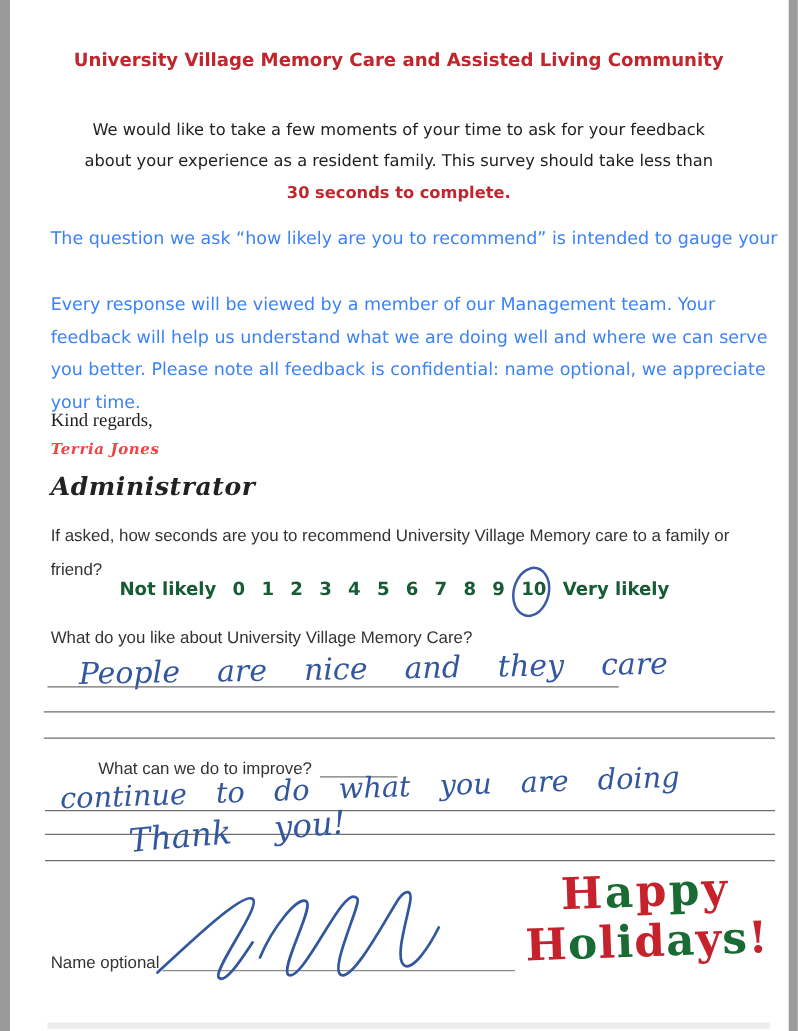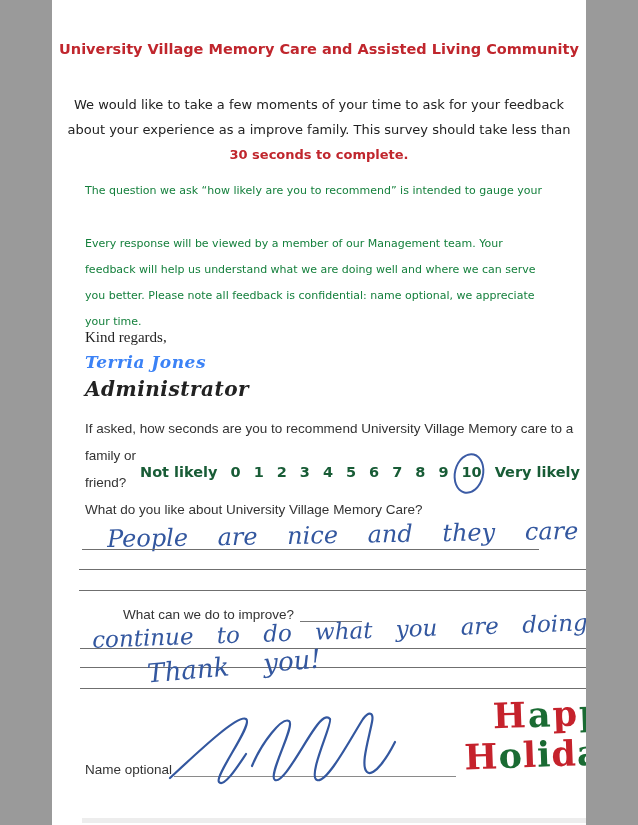--- a/index.html
+++ b/index.html
@@ -1,29 +1,29 @@
 <!DOCTYPE html>
 <html><head>
 <meta charset="utf-8">
 <style>
   html,body{margin:0;padding:0;background:#9a9a9a;}
   .page{
-    position:relative;width:534px;height:825px;margin:0 auto;background:#ffffff;
+    position:relative;width:623px;height:825px;margin:0 auto;background:#ffffff;
     overflow:hidden;font-family:"DejaVu Sans",sans-serif;color:#1e1e1e;
   }
   
   .header{position:absolute;top:34px;left:0;width:100%;text-align:center;}
   .title-line{font-weight:bold;font-size:14.5px;line-height:30px;color:#c0262d;}
   
   .intro{position:absolute;top:92px;left:0;width:100%;text-align:center;font-size:13px;line-height:25px;color:#222;}
   .intro .hl{color:#c0262d;font-weight:bold;}
   
-  .para{position:absolute;left:33px;font-size:11px;line-height:26px;color:#15803d;white-space:nowrap;}
+  .para{position:absolute;left:33px;font-size:14px;line-height:26px;color:#3b82f6;white-space:nowrap;}
   .regards{position:absolute;top:329px;left:33px;font-family:"Liberation Serif",serif;font-size:15px;text-align:center;}
-  .sig-name{position:absolute;top:352px;left:33px;font-family:"DejaVu Serif",serif;font-style:italic;font-weight:bold;font-size:17px;letter-spacing:.5px;color:#3b82f6;}
+  .sig-name{position:absolute;top:352px;left:33px;font-family:"DejaVu Serif",serif;font-style:italic;font-weight:bold;font-size:12px;letter-spacing:.5px;color:#ef4444;}
   .sig-role{position:absolute;top:377px;left:33px;font-family:"DejaVu Serif",serif;font-style:italic;font-weight:bold;font-size:20px;letter-spacing:.5px;color:#222;}
   .question{position:absolute;top:415px;left:33px;font-family:"Liberation Sans",sans-serif;font-size:13.5px;line-height:27px;color:#333;}
   
   .scale-row{position:absolute;top:464px;left:88px;display:flex;align-items:flex-start;gap:13px;
              font-weight:bold;font-size:14.5px;color:#185c36;}
   .scale-row .edge-label{white-space:nowrap;}
   #scale-numbers{display:flex;gap:13px;}
   .scale-num{position:relative;display:inline-block;min-width:9px;text-align:center;}
   .pen-circle{position:absolute;left:-7px;top:-11px;width:26px;height:37px;border:2px solid #3b5ba5;
               border-radius:50%;transform:rotate(14deg);}
@@ -50,21 +50,21 @@
 <body>
 
 <div class="page">
 
   <div class="header">
     <div class="title-line">University Village Memory Care and Assisted Living Community</div>
   </div>
 
   <div class="intro">
     <div>We would like to take a few moments of your time to ask for your feedback</div>
-    <div>about your experience as a improve family. This survey should take less than</div>
+    <div>about your experience as a resident family. This survey should take less than</div>
     <div class="hl">30 seconds to complete.</div>
   </div>
 
   <div class="para" style="top:178px;">
     <div>The question we ask “how likely are you to recommend” is intended to gauge your</div>
   </div>
 
   <div class="para" style="top:231px;">
     <div>Every response will be viewed by a member of our Management team. Your</div>
     <div>feedback will help us understand what we are doing well and where we can serve</div>

